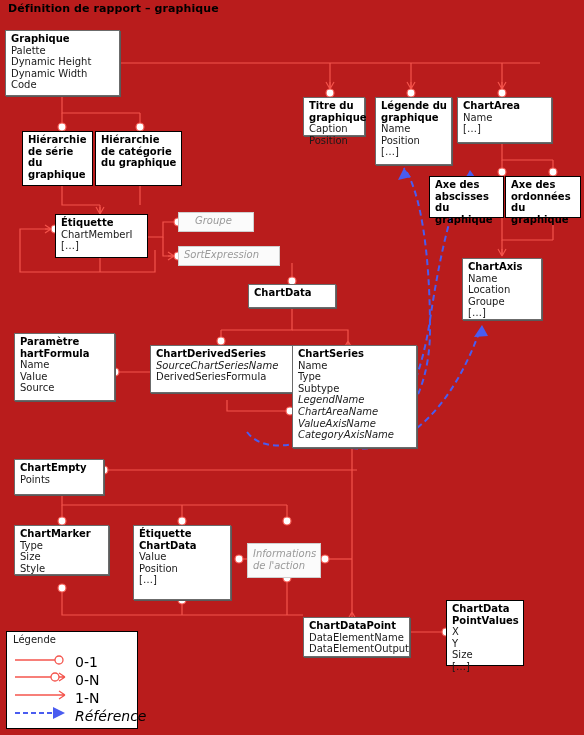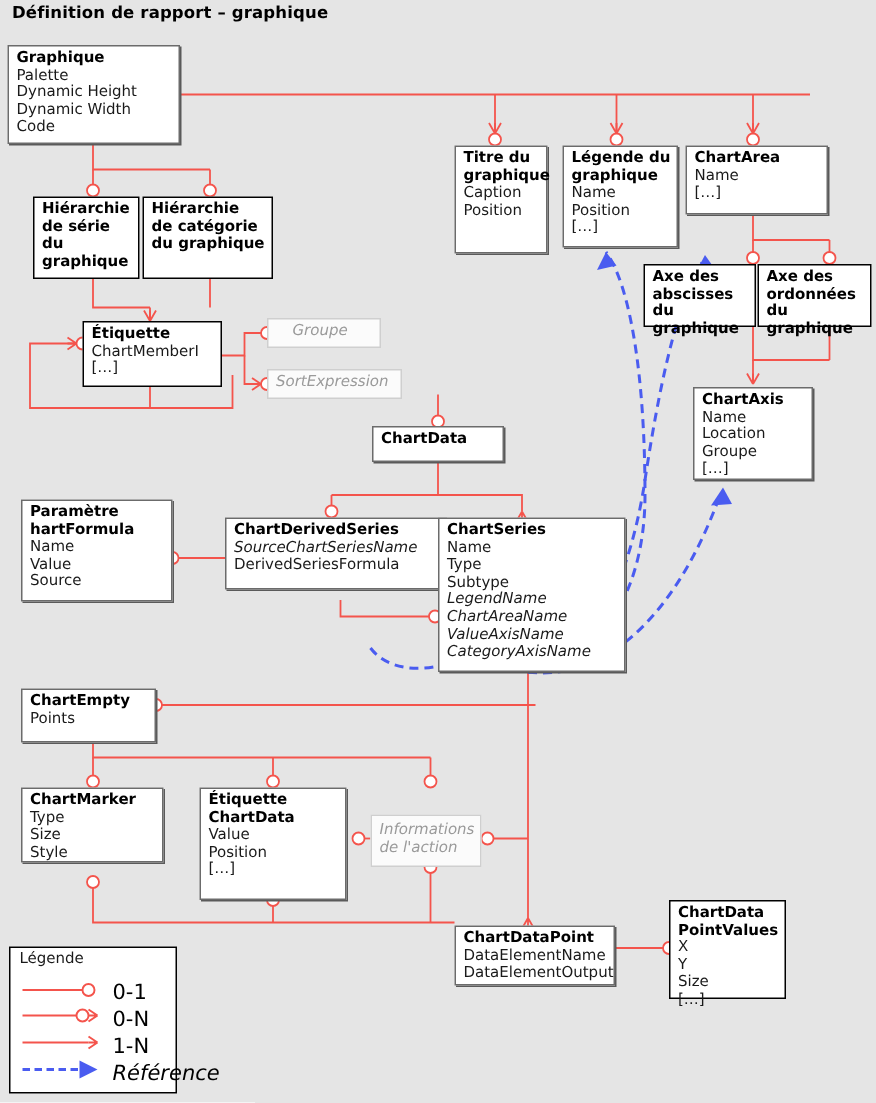--- a/index.html
+++ b/index.html
@@ -8,21 +8,21 @@
     background: #ffffff;
   }
   body {
     font-family: "DejaVu Sans", "Liberation Sans", sans-serif;
     -webkit-font-smoothing: antialiased;
   }
   #canvas {
     position: relative;
     width: 584px;
     height: 735px;
-    background: #e5e5e5;
+    background: #b91c1c;
     overflow: hidden;
   }
   #edges {
     position: absolute;
     left: 0;
     top: 0;
     width: 584px;
     height: 735px;
     pointer-events: none;
   }
@@ -67,21 +67,21 @@
     display: block;
     white-space: nowrap;
   }
   .ent .attr.ital {
     font-style: italic;
   }
   .legend-box {
     position: absolute;
     left: 6px;
     top: 631px;
-    width: 112px;
+    width: 132px;
     height: 98px;
     box-sizing: border-box;
     background: #ffffff;
     border: 1px solid #000000;
     z-index: 4;
     font-size: 10px;
   }
   .legend-title {
     position: absolute;
     left: 6px;
@@ -262,25 +262,25 @@
   <div class="ent plain" style="left:55px; top:214px; width:93px; height:44px;">
     <span class="ttl">Étiquette</span>
     <span class="attr">ChartMemberI</span>
     <span class="attr">[…]</span>
   </div>
 
   <div class="ent ghost" style="left:178px; top:212px; width:76px; height:20px;padding-left:16px;">
     <span class="attr">Groupe</span>
   </div>
 
-  <div class="ent ghost" style="left:178px; top:246px; width:90px; height:20px;">
+  <div class="ent ghost" style="left:178px; top:246px; width:102px; height:20px;">
     <span class="attr">SortExpression</span>
   </div>
 
-  <div class="ent" style="left:303px; top:97px; width:62px; height:72px;">
+  <div class="ent" style="left:303px; top:97px; width:62px; height:39px;">
     <span class="ttl">Titre du</span>
     <span class="ttl">graphique</span>
     <span class="attr">Caption</span>
     <span class="attr">Position</span>
   </div>
 
   <div class="ent" style="left:375px; top:97px; width:77px; height:68px;">
     <span class="ttl">Légende du</span>
     <span class="ttl">graphique</span>
     <span class="attr">Name</span>

